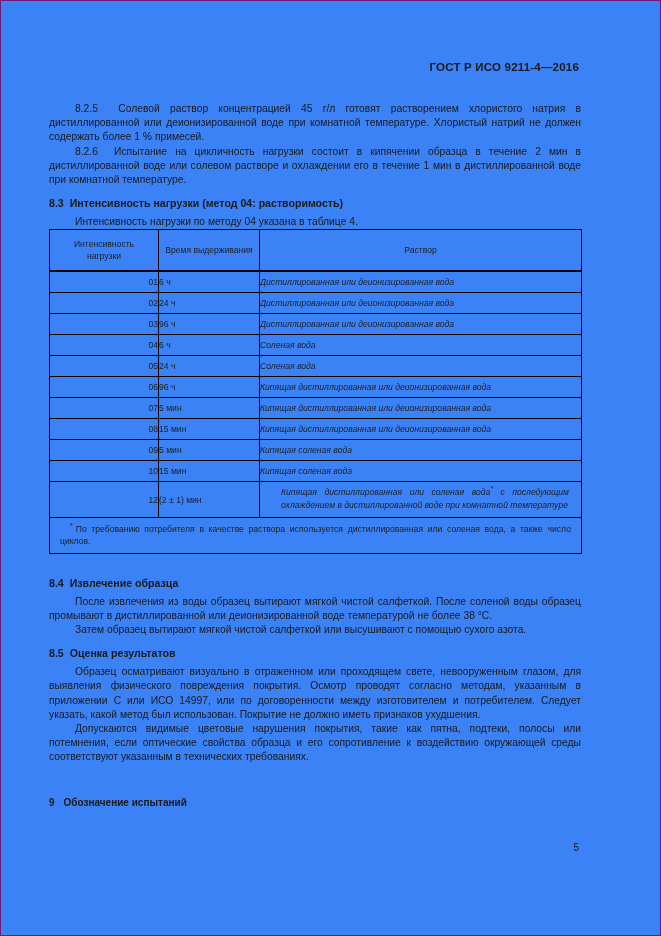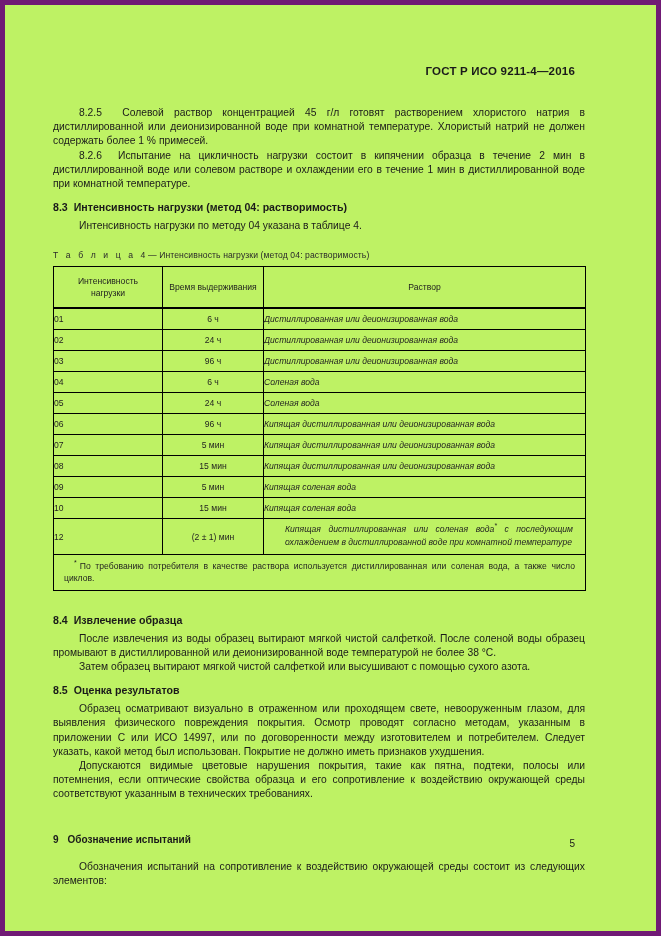--- a/index.html
+++ b/index.html
@@ -8,24 +8,24 @@
     background: #ffffff;
   }
   body {
     font-family: "Liberation Sans", sans-serif;
     color: #1a1a1a;
   }
   .page {
     position: relative;
     width: 661px;
     height: 936px;
-    background: #bef264;
+    background: #3b82f6;
     box-sizing: border-box;
     overflow: hidden;
-    border: 5px solid #701a75;
+    border: 1px solid #701a75;
   }
   .content {
     position: absolute;
     left: 48px;
     top: 0;
     width: 532px;
   }
 
   
   .doc-header {
@@ -93,22 +93,22 @@
     font-weight: normal;
     text-align: center;
     height: 40px;
     line-height: 12px;
     border-bottom-width: 2px;
   }
   table.gost tbody td {
     height: 20px;
     line-height: 12px;
   }
-  td.c-num { text-align: left; }
-  td.c-time { text-align: center; }
+  td.c-num { text-align: right; }
+  td.c-time { }
   td.c-sol {
     text-align: left;
     padding-left: 21px;
     padding-right: 8px;
     font-style: italic;
   }
   td.c-sol.multi {
     text-align: justify;
     padding: 4px 12px 5px 21px;
     line-height: 12.6px;
@@ -158,21 +158,20 @@
 
   <div class="content" style="top:101px;">
 
     <p class="body indent"><span>8.2.5</span>&nbsp;&nbsp;<span>Солевой раствор концентрацией 45 г/л готовят растворением хлористого натрия в дистиллированной или деионизированной воде при комнатной температуре. Хлористый натрий не должен содержать более 1 % примесей.</span></p>
 
     <p class="body indent"><span>8.2.6</span>&nbsp;&nbsp;<span>Испытание на цикличность нагрузки состоит в кипячении образца в течение 2 мин в дистиллированной воде или солевом растворе и охлаждении его в течение 1 мин в дистиллированной воде при комнатной температуре.</span></p>
 
     <h3 class="sub"><span class="num">8.3</span><span>Интенсивность нагрузки (метод 04: растворимость)</span></h3>
     <p class="body indent">Интенсивность нагрузки по методу 04 указана в таблице 4.</p>
 
-    <div class="table-caption"><span class="tword">Т а б л и ц а</span>&nbsp;&nbsp;<span>4</span>&nbsp;<span>—</span>&nbsp;<span>Интенсивность нагрузки (метод 04: растворимость)</span></div>
 
     <table class="gost">
       <colgroup>
         <col class="w1">
           <col class="w2">
           <col class="w3">
       </colgroup>
       <thead>
         <tr>
           <th>
@@ -251,19 +250,18 @@
       <p class="body indent">Затем образец вытирают мягкой чистой салфеткой или высушивают с помощью сухого азота.</p>
     </div>
 
     <div class="block">
       <h3 class="sub"><span class="num">8.5</span><span>Оценка результатов</span></h3>
       <p class="body indent">Образец осматривают визуально в отраженном или проходящем свете, невооруженным глазом, для выявления физического повреждения покрытия. Осмотр проводят согласно методам, указанным в приложении С или ИСО 14997, или по договоренности между изготовителем и потребителем. Следует указать, какой метод был использован. Покрытие не должно иметь признаков ухудшения.</p>
       <p class="body indent">Допускаются видимые цветовые нарушения покрытия, такие как пятна, подтеки, полосы или потемнения, если оптические свойства образца и его сопротивление к воздействию окружающей среды соответствуют указанным в технических требованиях.</p>
     </div>
 
     <h2 class="sect"><span class="num">9</span><span>Обозначение испытаний</span></h2>
-    <p class="body indent">Обозначения испытаний на сопротивление к воздействию окружающей среды состоит из следующих элементов:</p>
 
   </div>
 
   <div class="page-number">5</div>
 
 </div>
 
 </body></html>

